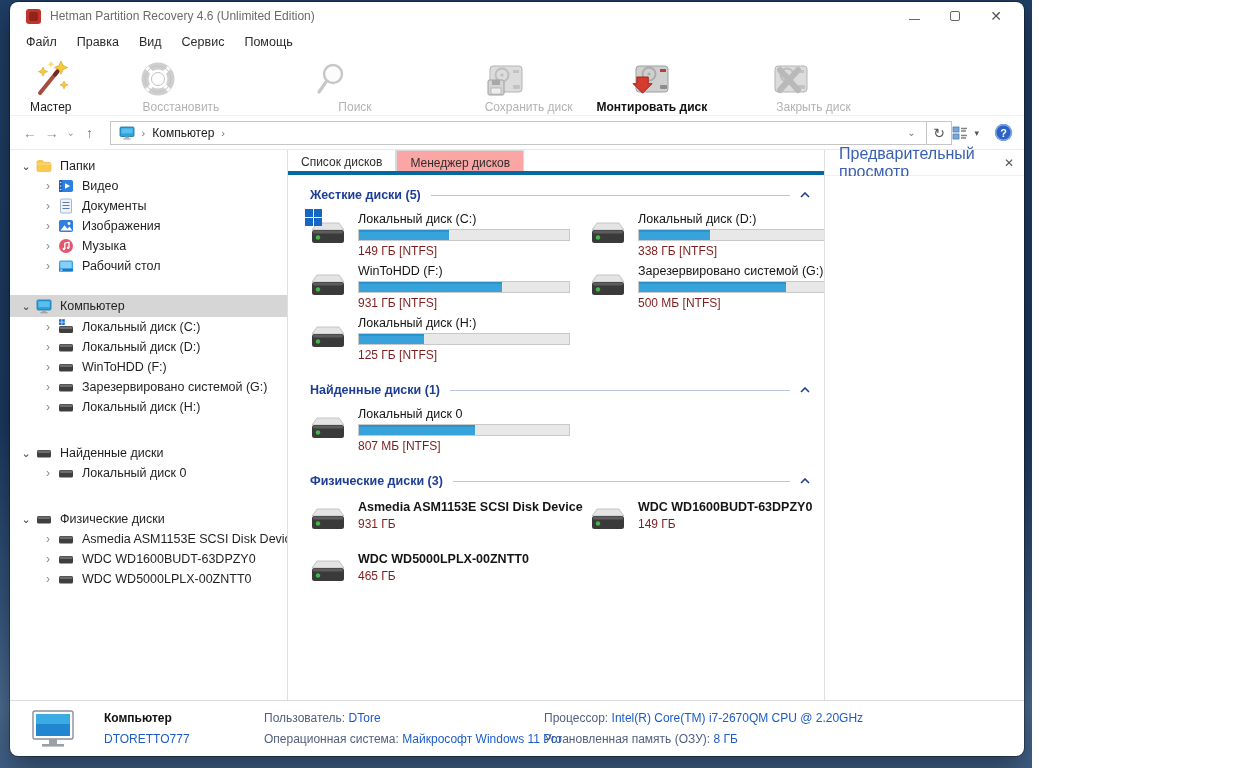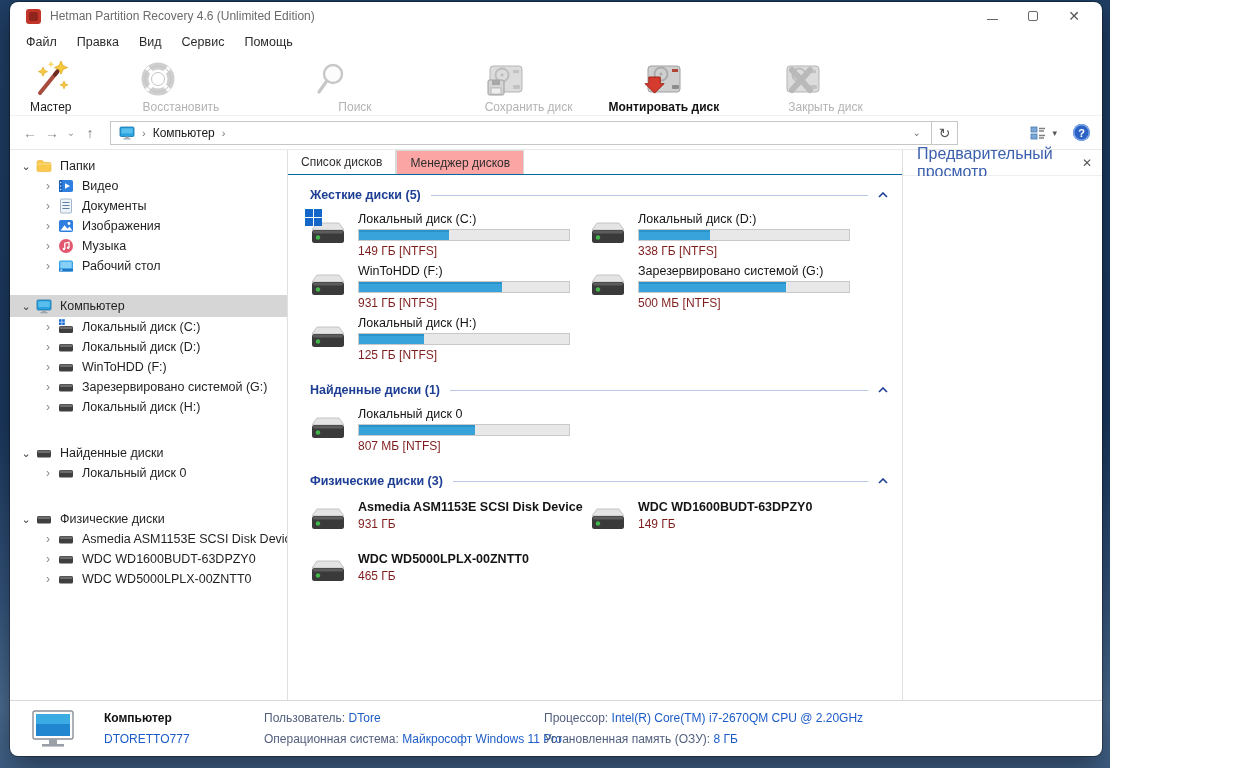--- a/index.html
+++ b/index.html
@@ -1,17 +1,17 @@
 <!DOCTYPE html>
 <html><head>
 <meta charset="utf-8">
 <style>
   * { margin:0; padding:0; box-sizing:border-box; }
   html,body { width:1257px; height:768px; font-family:"Liberation Sans","DejaVu Sans",sans-serif; }
-  #desktop { position:relative; width:1110px; height:768px; overflow:hidden;
+  #desktop { position:relative; width:1032px; height:768px; overflow:hidden;
     background:linear-gradient(180deg,#203f66 0%,#1c3a62 55%,#35567e 78%,#4d6f95 92%,#3f5f86 100%); }
   #window { position:absolute; left:10px; top:2px; right:8px; bottom:12px; background:#fff;
     border-radius:8px; overflow:hidden; display:flex; flex-direction:column;
     box-shadow:0 0 0 1px rgba(0,0,0,.3), 0 10px 30px rgba(0,0,0,.45); }
 
   
   .titlebar { height:28px; display:flex; align-items:center; padding:0 14px 0 16px; flex:0 0 auto; }
   .app-icon { width:15px; height:15px; border-radius:3px; background:#c13529; position:relative; margin-right:9px; flex:0 0 auto;}
   .app-icon::after { content:""; position:absolute; left:3px; top:3px; right:3px; bottom:3px; background:#8e241c; border-radius:2px;}
   .title-text { font-size:12px; color:#6b6b6b; }
@@ -54,21 +54,21 @@
   .tree-row { height:20px; display:flex; align-items:center; font-size:12.5px; color:#1f1f1f; padding-left:8px; white-space:nowrap;}
   .tree-row.child { padding-left:30px; }
   .tree-row.selected { background:#d6d6d6; height:22px;}
   .tchev { width:16px; color:#8a8a8a; font-size:12px; text-align:center; flex:0 0 auto;}
   .tchev.open { font-size:11px; color:#444;}
   .ticon { width:16px; height:16px; margin:0 8px 0 2px; flex:0 0 auto; position:relative;}
   .tgap { height:19px; } .tgap2 { height:26px; }
 
   
   .center { flex:1; display:flex; flex-direction:column; min-width:0;}
-  .tabbar { height:25px; display:flex; align-items:stretch; border-bottom:1px solid #0369a1; flex:0 0 auto; background:#fff;}
+  .tabbar { height:25px; display:flex; align-items:stretch; border-bottom:4px solid #0369a1; flex:0 0 auto; background:#fff;}
   .tab { font-size:12px; color:#2e2e2e; padding:5px 13px 0 13px; }
   .tab.active { background:#fff; border-right:1px solid #d9d9d9; }
   .tab.inactive { background:#fca5a5; border:1px solid #d9d9d9; border-bottom:none; }
   .content { flex:1; padding:12px 14px 0 22px; overflow:hidden;}
   .section-hdr { display:flex; align-items:center; height:16px; margin-bottom:9px;}
   .section-title { font-size:12.5px; color:#1d3e94; white-space:nowrap;font-weight:bold;}
   .section-line { flex:1; height:1px; background:#b9c6e3; margin:0 10px;}
   .section-chev { flex:0 0 auto; display:flex; }
   .disk-grid { display:grid; grid-template-columns:280px 280px; row-gap:7px; margin-bottom:21px;}
   .disk-card { display:flex; gap:12px; height:45px;}
@@ -178,21 +178,21 @@
     </div>
     <div class="tb-btn disabled" style="margin-left:52px">
       <svg class="tb-ico" viewBox="0 0 40 40">
         <use href="#hdd-tb"></use>
         <rect x="2" y="21" width="16" height="15" rx="1.5" fill="#d4d4d4" stroke="#9e9e9e"></rect>
         <rect x="6" y="21" width="8" height="5" fill="#a8a8a8"></rect>
         <rect x="5" y="29" width="10" height="6" fill="#eee" stroke="#a8a8a8" stroke-width="0.7"></rect>
       </svg>
       <span class="tb-label">Сохранить диск</span>
     </div>
-    <div class="tb-btn" style="margin-left:20px">
+    <div class="tb-btn" style="margin-left:8px">
       <svg class="tb-ico" viewBox="0 0 40 40">
         <rect x="4" y="7" width="32" height="26" rx="3" fill="#cfcfcf" stroke="#9f9f9f"></rect>
         <circle cx="17" cy="15" r="6.5" fill="none" stroke="#ababab" stroke-width="2"></circle>
         <circle cx="17" cy="15" r="1.6" fill="#ababab"></circle>
         <rect x="28" y="10" width="6" height="3" fill="#b04438"></rect>
         <rect x="28" y="26" width="7" height="4" rx="1" fill="#8c8c8c"></rect>
         <path d="M3 20 h12 v7 h4 l-10 10 -10-10 h4 z" fill="#d63b2f" stroke="#9c2317" stroke-width="1" transform="translate(2,-1) scale(0.95)"></path>
       </svg>
       <span class="tb-label" style="font-weight:bold;color:#111">Монтировать диск</span>
     </div>

